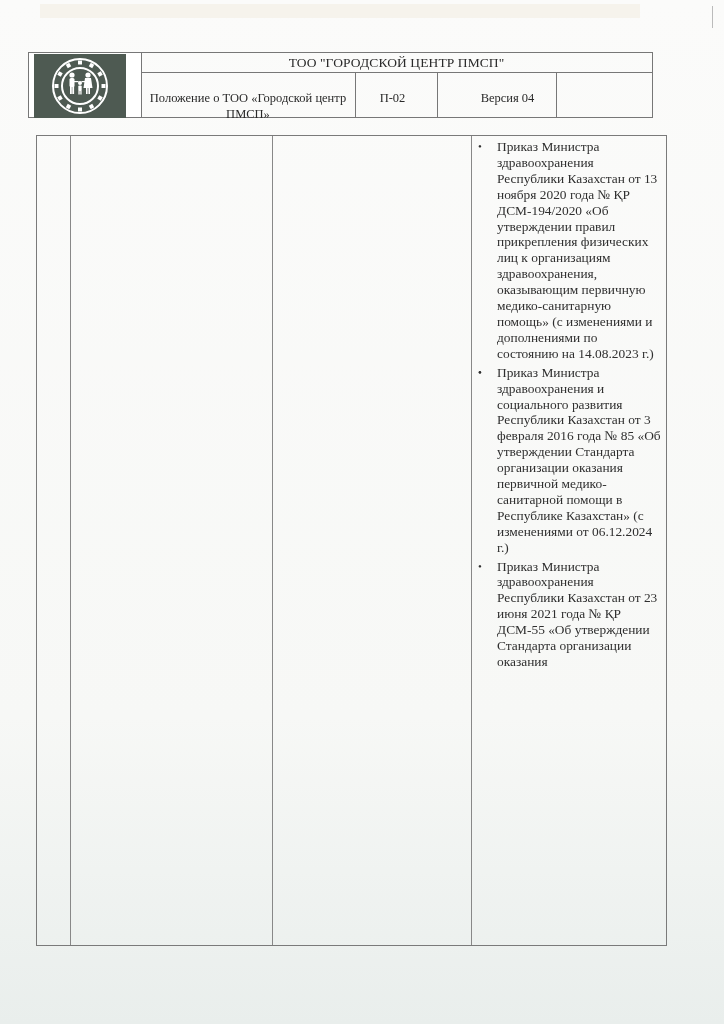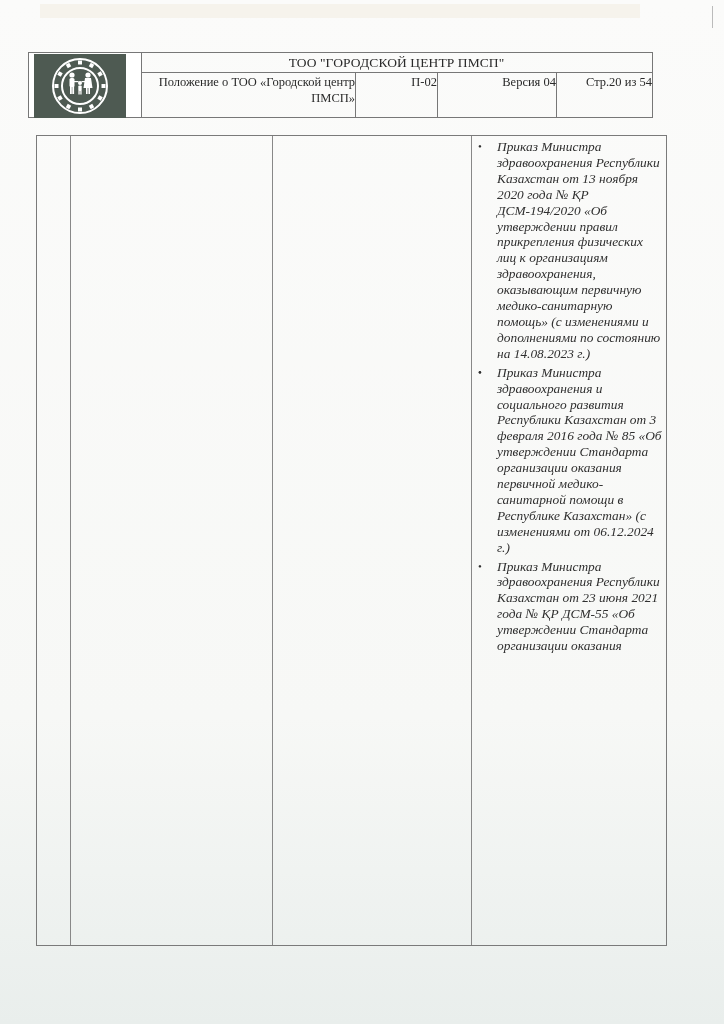--- a/index.html
+++ b/index.html
@@ -39,21 +39,21 @@
     position: absolute; left: 112px; top: 0; right: 0; height: 19px;
     border-bottom: 1px solid #777;
     font-size: 13.5px; text-align: center; line-height: 19px;
     letter-spacing: 0.1px;
   }
   .info-row {
     position: absolute; left: 112px; top: 19px; right: 0; bottom: 0;
   }
   .info-cell {
     position: absolute; top: 0; bottom: 0; box-sizing: border-box;
-    font-size: 12.5px; text-align: right; line-height: 16px; padding-top: 2px;
+    font-size: 12.5px; text-align: center; line-height: 16px; padding-top: 18px;
   }
   .c-name { left: 0; width: 215px; border-right: 1px solid #777; }
   .c-code { left: 207px; width: 90px; border-right: 1px solid #777; }
   .c-ver  { left: 318px; width: 98px; border-right: 1px solid #777; }
   .c-page { left: 403px; right: 0; }
 
   
   .tbl {
     position: absolute; left: 36px; top: 135px; width: 631px; height: 811px;
     border: 1px solid #7a7a7a; box-sizing: border-box;
@@ -65,21 +65,21 @@
   .col4 { left: 435px; right: 0; padding: 3px 4px 0 0; }
   ul.refs { list-style: none; margin: 0; padding: 0; }
   ul.refs li {
     position: relative; padding-left: 25px;
     font-size: 13.4px; line-height: 15.9px; margin-bottom: 3px;
     color: #2f2f2f;
   }
   ul.refs li .bullet {
     position: absolute; left: 6px; top: 0; font-size: 11px; line-height: 15.9px;
   }
-  ul.refs li .txt { display: block; font-style: italic; }
+  ul.refs li .txt { display: block; }
 </style>
 </head>
 <body>
 
 <div class="page">
   <div class="topband"></div>
   <div class="rightedge"></div>
 
   <div class="hdr">
     <div class="logo-cell">
@@ -117,21 +117,20 @@
             <rect x="31.5" y="25" width="4" height="1.2"></rect>
           </g>
         </svg>
       </div>
     </div>
     <div class="title-row">ТОО "ГОРОДСКОЙ ЦЕНТР ПМСП"</div>
     <div class="info-row">
       <div class="info-cell c-name">Положение о ТОО «Городской центр ПМСП»</div>
       <div class="info-cell c-code">П-02</div>
       <div class="info-cell c-ver">Версия  04</div>
-      <div class="info-cell c-page">Стр.20 из 54</div>
     </div>
   </div>
 
   <div class="tbl">
     <div class="col col1"></div>
     <div class="col col2"></div>
     <div class="col col3"></div>
     <div class="col col4">
       <ul class="refs">
         <li>

